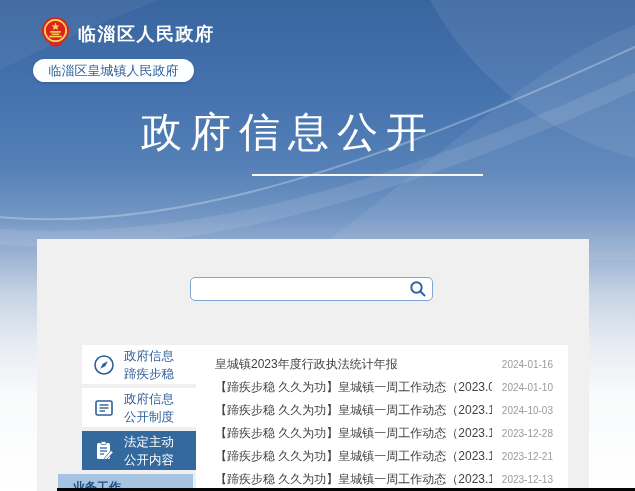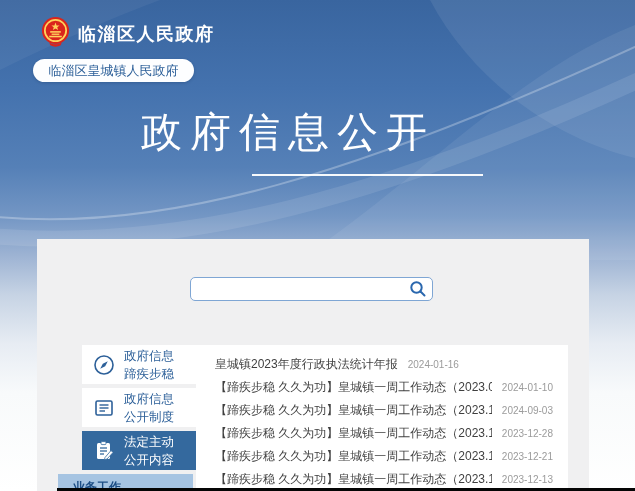--- a/index.html
+++ b/index.html
@@ -74,21 +74,21 @@
     width: 135px; height: 26px; margin-top: 2px; background: #a6c4e2;
     display: flex; align-items: center; padding-left: 15px; cursor: pointer;
   }
   .side-sub span { font-size: 12px; font-weight: 600; color: #1d4e85; }
 
   .article-list {
     position: absolute; left: 196px; top: 345px; width: 372px; height: 161px;
     background: #ffffff;
   }
   .row {
-    display: flex; align-items: center; 
+    display: flex; align-items: center; justify-content: space-between;
     height: 23px; padding: 16px 15px 0 19px; cursor: pointer;
   }
   .row-title {
     font-size: 12px; color: #3f3f3f; white-space: nowrap;
     overflow: hidden; text-overflow: clip;
   }
   .row-date { font-size: 10px; color: #9b9b9b; flex: none; margin-left: 10px; }
 
   .bottom-edge {
     position: absolute; left: 57px; top: 488px; width: 578px; height: 3px;
@@ -190,21 +190,21 @@
     <div class="row">
       <span class="row-title">皇城镇2023年度行政执法统计年报</span>
       <span class="row-date">2024-01-16</span>
     </div>
     <div class="row">
       <span class="row-title">【蹄疾步稳 久久为功】皇城镇一周工作动态（2023.01.01-2023.01.07）</span>
       <span class="row-date">2024-01-10</span>
     </div>
     <div class="row">
       <span class="row-title">【蹄疾步稳 久久为功】皇城镇一周工作动态（2023.12.25-2023.12.31）</span>
-      <span class="row-date">2024-09-03</span>
+      <span class="row-date">2024-10-03</span>
     </div>
     <div class="row">
       <span class="row-title">【蹄疾步稳 久久为功】皇城镇一周工作动态（2023.12.18-2023.12.24）</span>
       <span class="row-date">2023-12-28</span>
     </div>
     <div class="row">
       <span class="row-title">【蹄疾步稳 久久为功】皇城镇一周工作动态（2023.12.11-2023.12.17）</span>
       <span class="row-date">2023-12-21</span>
     </div>
     <div class="row">

